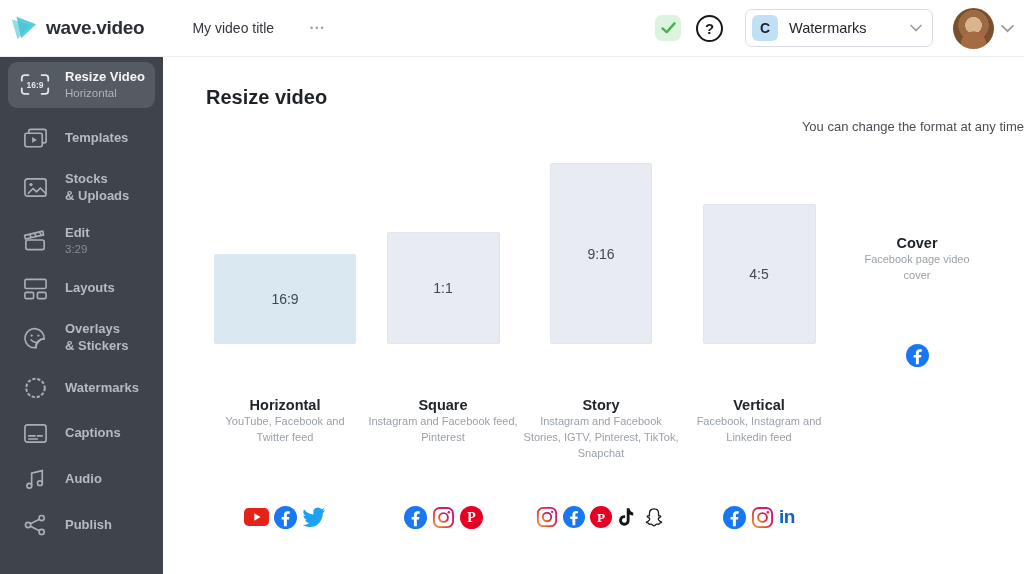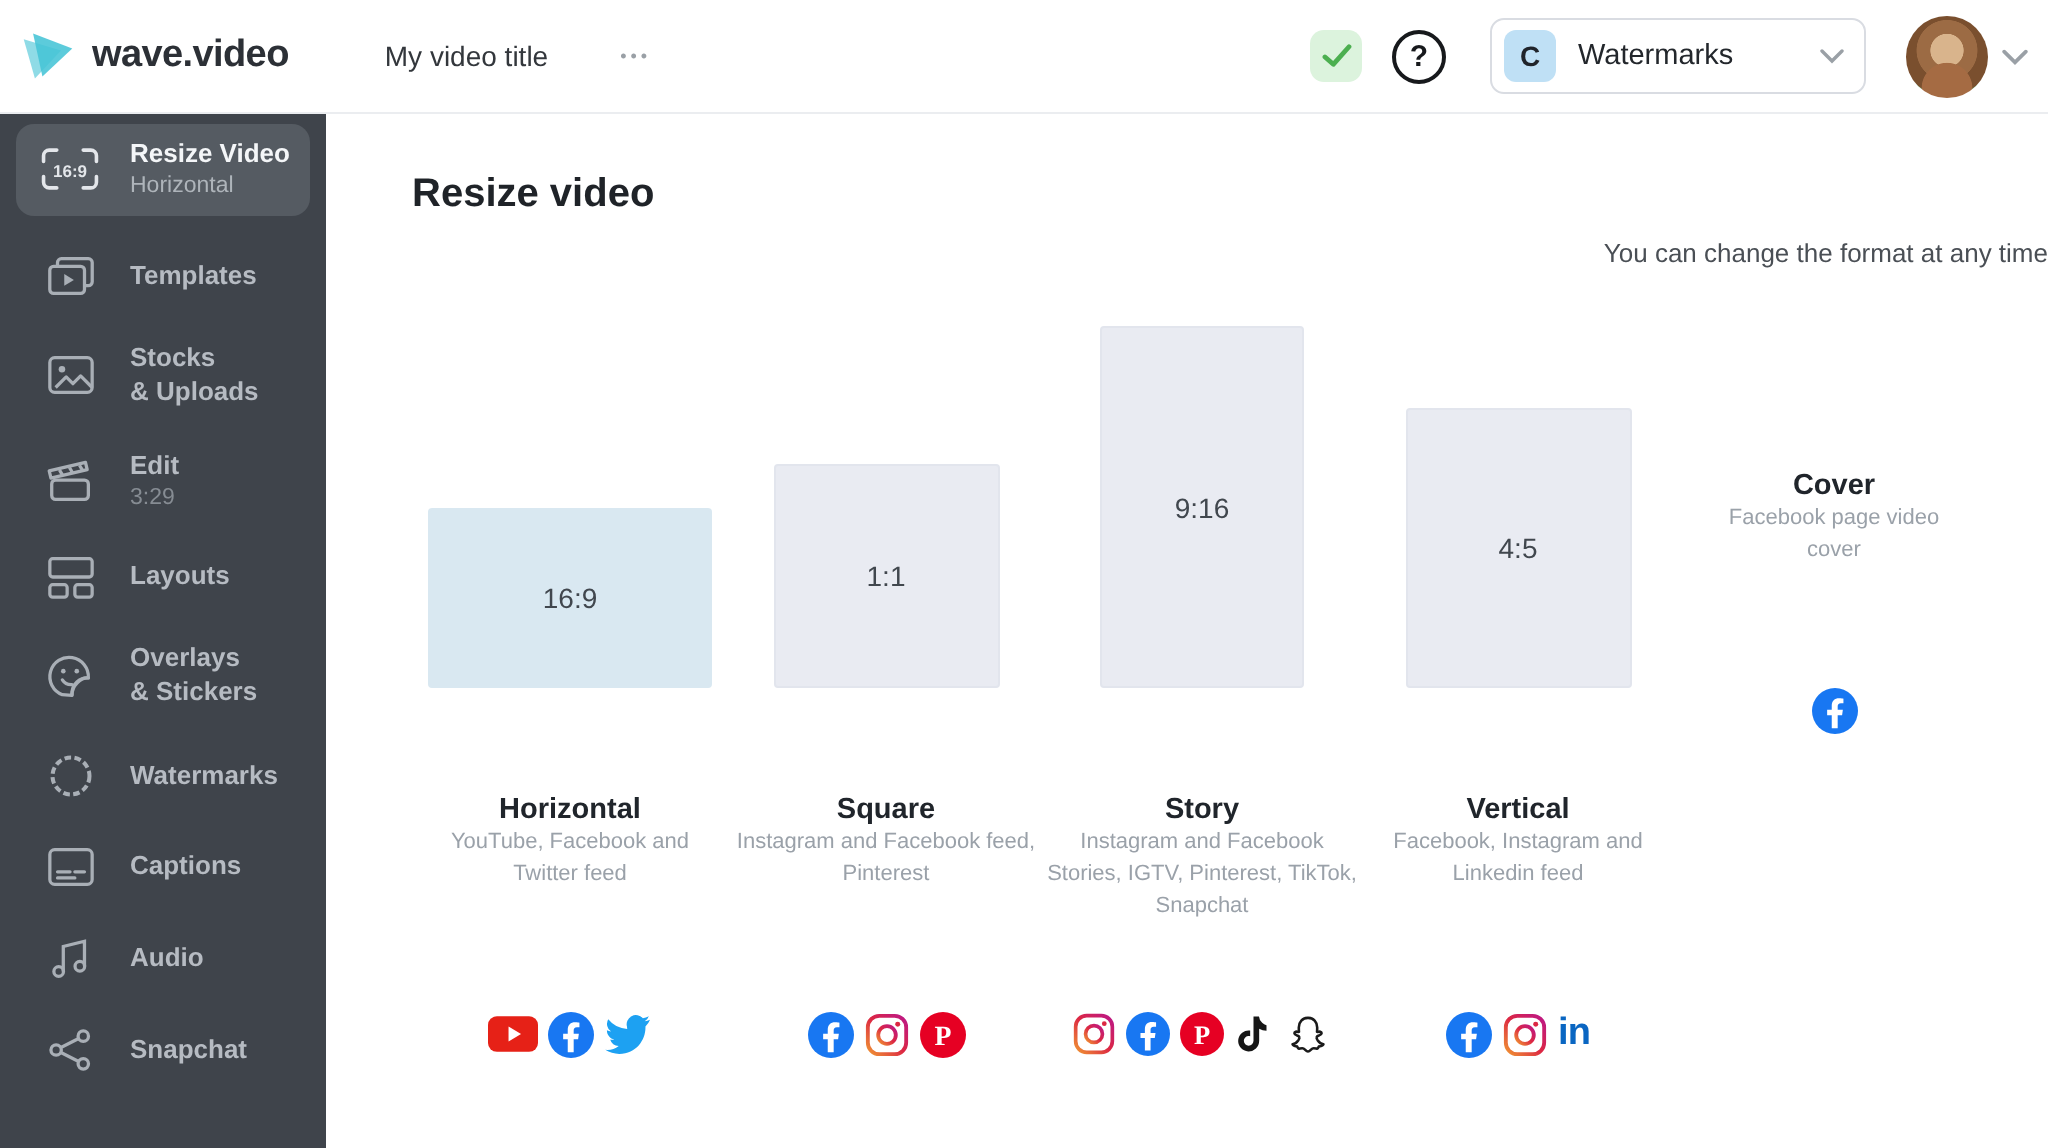--- a/index.html
+++ b/index.html
@@ -231,21 +231,21 @@
   <div class="side-item">
     <span class="s-icon">
       <svg width="26" height="26" viewBox="0 0 27 27" fill="none" stroke="#a9afb6" stroke-width="1.7">
         <circle cx="20.4" cy="6.3" r="2.7"></circle>
           <circle cx="6.3" cy="13.5" r="2.7"></circle>
           <circle cx="20.4" cy="20.7" r="2.7"></circle>
         <path d="M8.8 12.2 L18 7.5 M8.8 14.8 L18 19.5"></path>
       </svg>
     </span>
     <span class="s-text">
-        <span class="s-label">Snapchat</span>
+        <span class="s-label">Publish</span>
       </span>
   </div>
 
 </div>
 
 <div class="main">
   <div class="page-title">Resize video</div>
   <div class="page-sub">You can change the format at any time</div>
 
   <div class="fmt-row">

